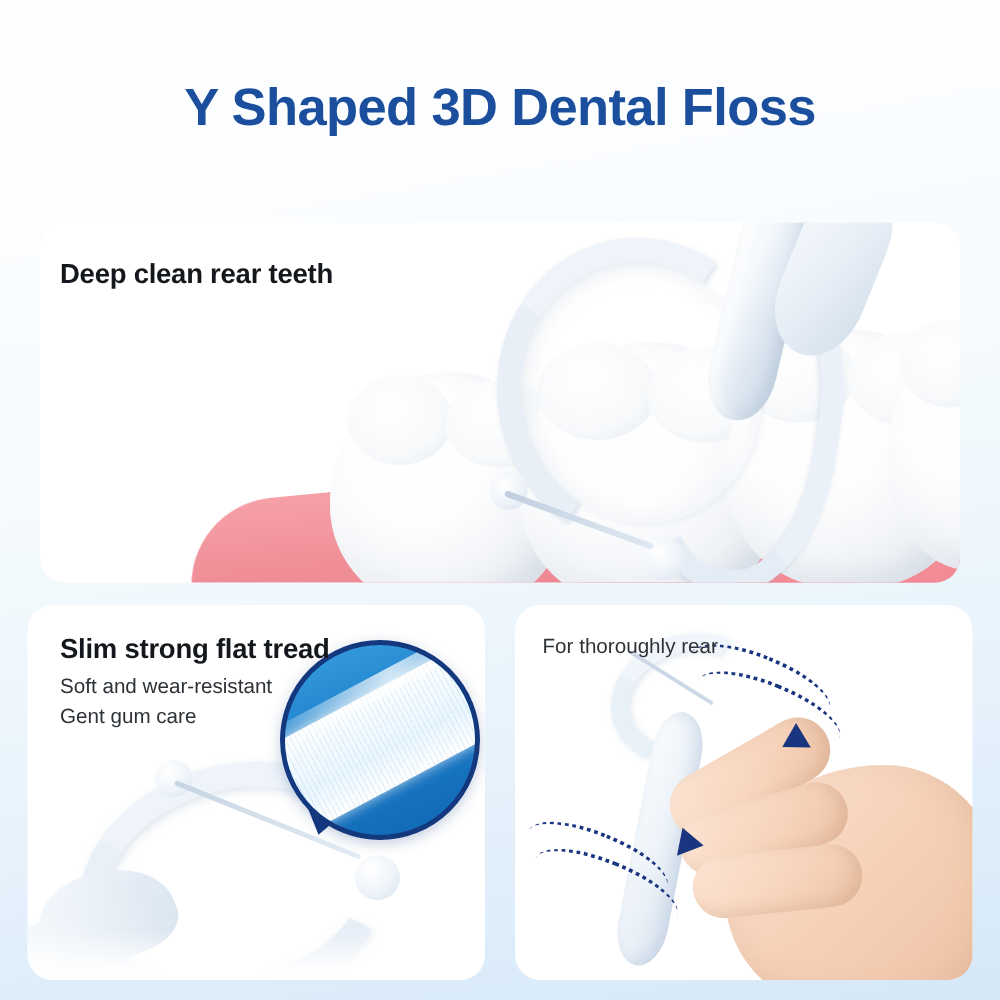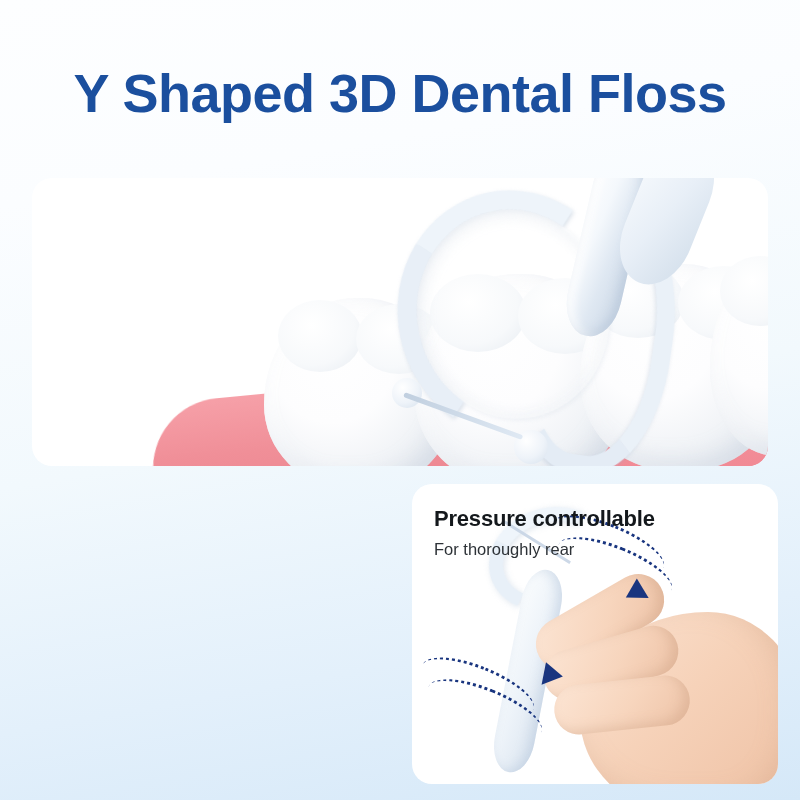--- a/index.html
+++ b/index.html
@@ -21,21 +21,21 @@
     box-sizing: border-box;
   }
 
   
   .title {
     position: absolute;
     top: 62px;
     left: 0;
     width: 800px;
     text-align: center;
-    font-size: 54px;
+    font-size: 42px;
     font-weight: bold;
     letter-spacing: -0.5px;
     color: #1b4f9e;
     font-family: "Liberation Sans", sans-serif;
   }
 
   
   .card {
     position: absolute;
     background: #ffffff;
@@ -460,23 +460,48 @@
       <div class="pick-arm-left"></div>
       <div class="pick-arm-right"></div>
       <div class="pick-tip left"></div>
       <div class="pick-tip right"></div>
       <div class="floss-line"></div>
       <div class="pick-stem"></div>
       <div class="pick-stem2"></div>
     </div>
 
     <div class="card-text">
+      <p class="heading">Deep clean rear teeth</p>
     </div>
   </div>
 
+  <div class="card card-bl">
+
+    <div class="art-bl">
+      <div class="ypick-loop"></div>
+      <div class="ypick-knob k1"></div>
+      <div class="ypick-knob k2"></div>
+      <div class="ypick-thread"></div>
+      <div class="ypick-neck"></div>
+      <div class="ypick-handle"></div>
+
+      <div class="mag-pointer"></div>
+      <div class="magnifier">
+        <div class="mag-band"></div>
+        <div class="mag-sheen"></div>
+      </div>
+      <div class="fadeout-bl"></div>
+    </div>
+
+    <div class="card-text">
+      <p class="heading">Slim strong flat tread</p>
+      <p class="subline">Soft and wear-resistant</p>
+      <p class="subline">Gent gum care</p>
+    </div>
+  </div>
 
   <div class="card card-br">
 
     <div class="art-br">
       <div class="br-pick-loop"></div>
       <div class="br-pick-thread"></div>
       <div class="br-pick-stem"></div>
 
       <div class="hand">
         <div class="thumbnail-arc"></div>
@@ -487,18 +512,17 @@
 
       <div class="arrowline a1"></div>
       <div class="arrowline a2"></div>
       <div class="arrowline a3"></div>
       <div class="arrowline a4"></div>
       <div class="arrowhead h1"></div>
       <div class="arrowhead h2"></div>
     </div>
 
     <div class="card-text">
-      <p class="heading">Pressure controllable</p>
       <p class="subline">For thoroughly rear</p>
     </div>
   </div>
 
 </div>
 
 </body></html>

